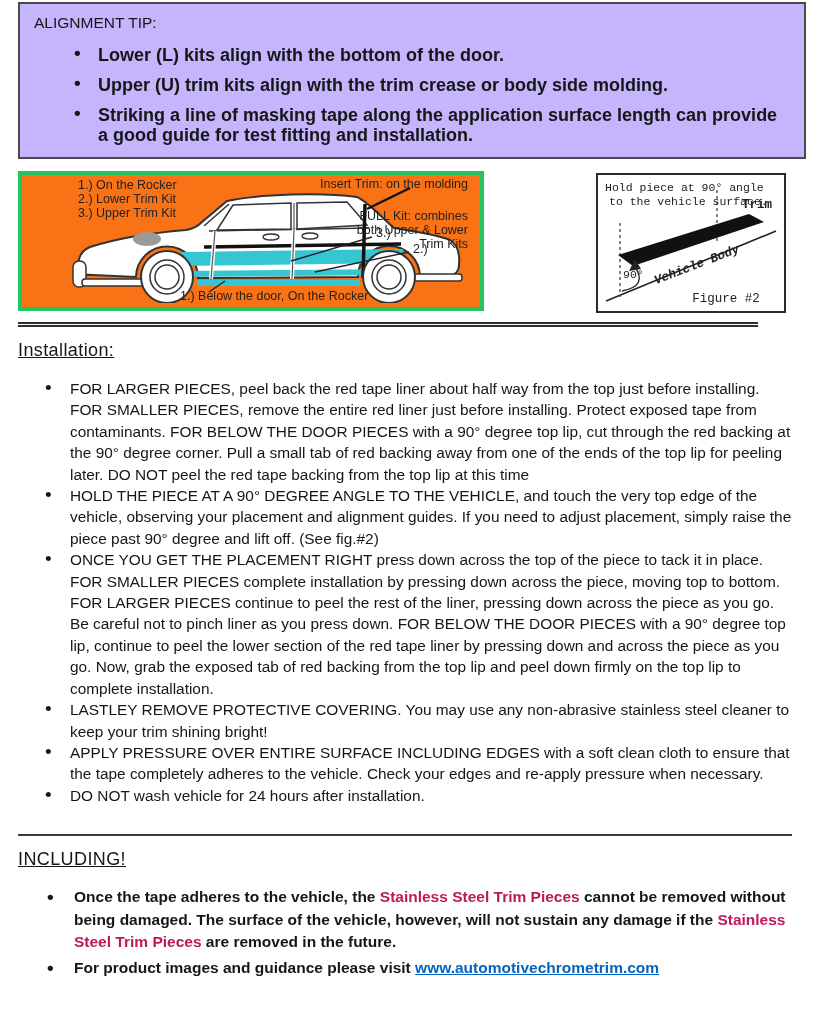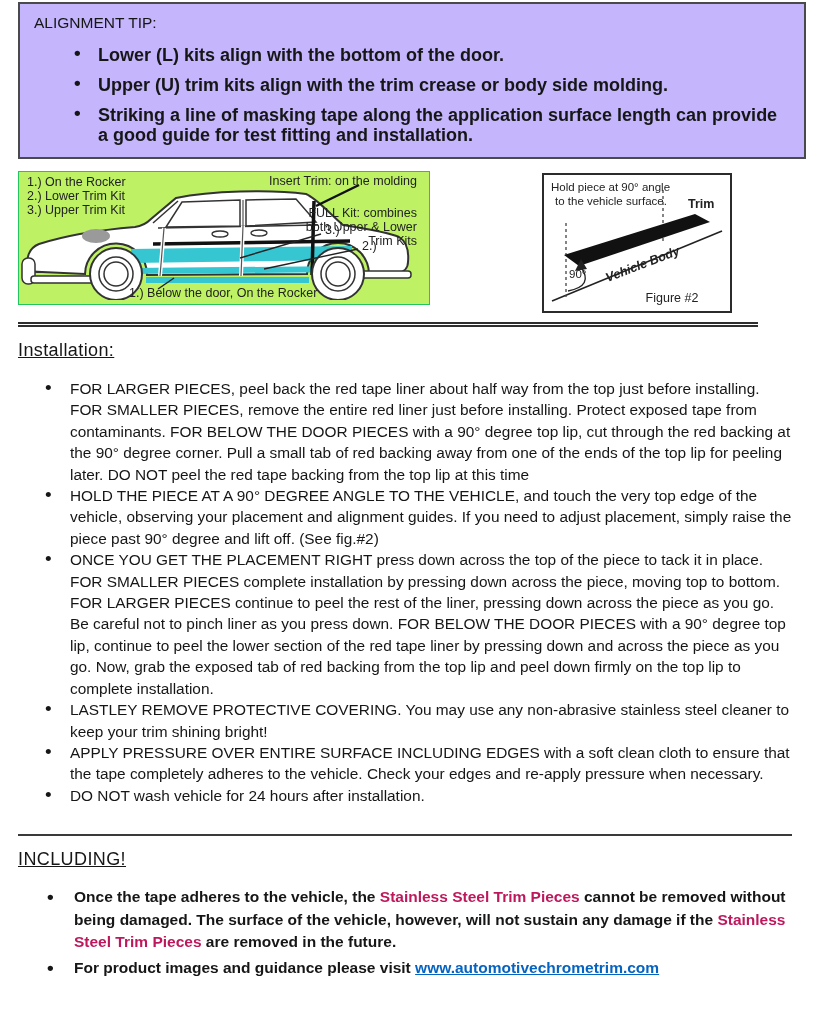--- a/index.html
+++ b/index.html
@@ -15,22 +15,22 @@
     border:2px solid #4a4a4a;background:#c4b5fd;
     padding:8px 12px 2px 12px;box-sizing:border-box;width:788px;
   }
   .tip-title{font-size:15.5px;margin:2px 0 0 2px;}
   .tip-list{list-style:none;margin:13px 0 6px 0;padding:0 0 0 40px;width:720px;}
   .tip-list li{position:relative;padding-left:26px;margin-bottom:10px;font-size:18px;line-height:20px;font-weight:bold;}
   .tip-list li::before{content:"•";position:absolute;left:2px;top:-2px;font-size:19px;}
 
   
   .diagrams-row{display:flex;align-items:flex-start;margin-top:12px;}
-  .car-box{width:410px;height:132px;border:1px solid #22c55e;background:#bef264;}
-  .fig-box{width:186px;height:136px;border:2px solid #2b2b2b;background:#fff;margin-left:112px;margin-top:2px;}
+  .car-box{width:410px;height:132px;border:4px solid #22c55e;background:#f97316;padding-left:48px;}
+  .fig-box{width:186px;height:136px;border:2px solid #2b2b2b;background:#fff;margin-left:112px;margin-top:2px;font-family:Liberation Mono, monospace;}
   svg{display:block;}
   .svg-label{font-size:12.5px;fill:#222;}
   .svg-label-sm{font-size:11.5px;fill:#222;}
 
   
   .double-rule{margin-top:9px;width:740px;height:1px;border-top:2px solid #2e2e2e;border-bottom:2px solid #2e2e2e;}
   .single-rule{margin-top:28px;width:774px;border:none;border-top:2px solid #3a3a3a;margin-left:0;}
 
   
   .section-heading{

